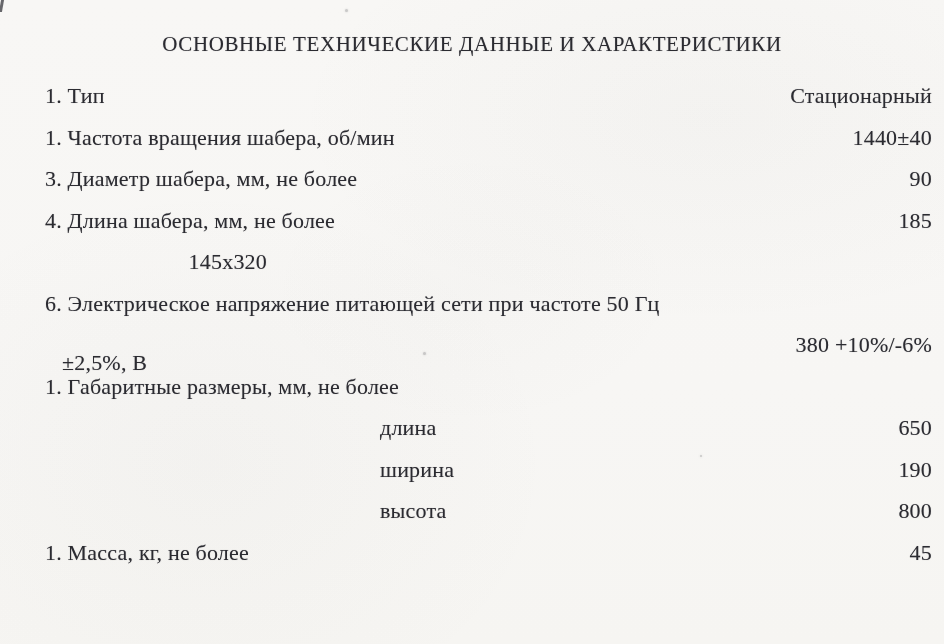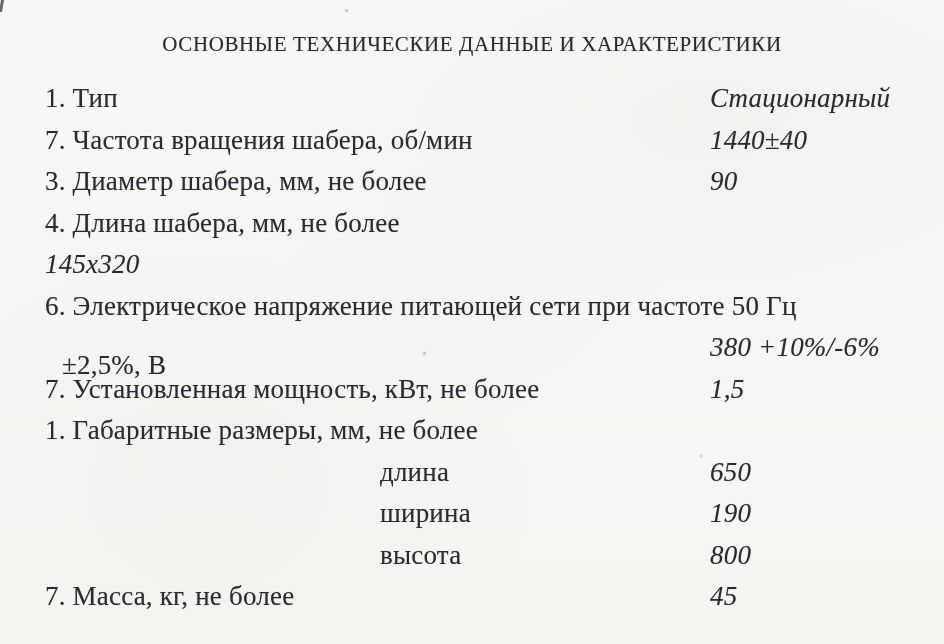--- a/index.html
+++ b/index.html
@@ -27,34 +27,33 @@
     white-space: nowrap;
     text-shadow: 0 0 1px rgba(43,43,49,0.35);
   }
   .rows { margin-top: 26px; }
   .row {
     display: flex;
     align-items: flex-start;
     height: 41.5px;
     padding-left: 45px;
     padding-right: 12px;
-    font-size: 27px;
+    font-size: 22px;
     letter-spacing: 0.2px;
   }
   .row .label {
     flex: 1;
     white-space: nowrap;
     text-shadow: 0 0 1px rgba(43,43,49,0.3);
   }
   .row .value {
     width: 222px;
-    text-align: left;
+    text-align: right;
     white-space: nowrap;
     text-shadow: 0 0 1px rgba(43,43,49,0.3);
-    font-style: italic;
   }
   .row.cont .label { padding-left: 17px; margin-top: 18px; }
   .row.sub  .label { padding-left: 335px; }
   .artifact-corner {
     position: absolute; left: 0; top: 0;
     width: 3px; height: 12px;
     background: #4e4e52;
     transform: skewX(-10deg);
     opacity: 0.85;
   }
@@ -79,59 +78,56 @@
   <div class="speck s3"></div>
 
   <div class="title">ОСНОВНЫЕ ТЕХНИЧЕСКИЕ ДАННЫЕ И ХАРАКТЕРИСТИКИ</div>
 
   <div class="rows">
     <div class="row">
       <span class="label">1. Тип</span>
       <span class="value">Стационарный</span>
     </div>
     <div class="row">
-      <span class="label">7. Частота вращения шабера, об/мин</span>
+      <span class="label">1. Частота вращения шабера, об/мин</span>
       <span class="value">1440±40</span>
     </div>
     <div class="row">
       <span class="label">3. Диаметр шабера, мм, не более</span>
       <span class="value">90</span>
     </div>
     <div class="row">
       <span class="label">4. Длина шабера, мм, не более</span>
+      <span class="value">185</span>
     </div>
     <div class="row">
       <span class="value">145x320</span>
     </div>
     <div class="row">
       <span class="label">6. Электрическое напряжение питающей сети при частоте 50 Гц</span>
       <span class="value"></span>
     </div>
     <div class="row cont">
       <span class="label">±2,5%, В</span>
       <span class="value">380 +10%/-6%</span>
-    </div>
-    <div class="row">
-      <span class="label">7. Установленная мощность, кВт, не более</span>
-      <span class="value">1,5</span>
     </div>
     <div class="row">
       <span class="label">1. Габаритные размеры, мм, не более</span>
       <span class="value"></span>
     </div>
     <div class="row sub">
       <span class="label">длина</span>
       <span class="value">650</span>
     </div>
     <div class="row sub">
       <span class="label">ширина</span>
       <span class="value">190</span>
     </div>
     <div class="row sub">
       <span class="label">высота</span>
       <span class="value">800</span>
     </div>
     <div class="row">
-      <span class="label">7. Масса, кг, не более</span>
+      <span class="label">1. Масса, кг, не более</span>
       <span class="value">45</span>
     </div>
   </div>
 </div>
 
 </body></html>

